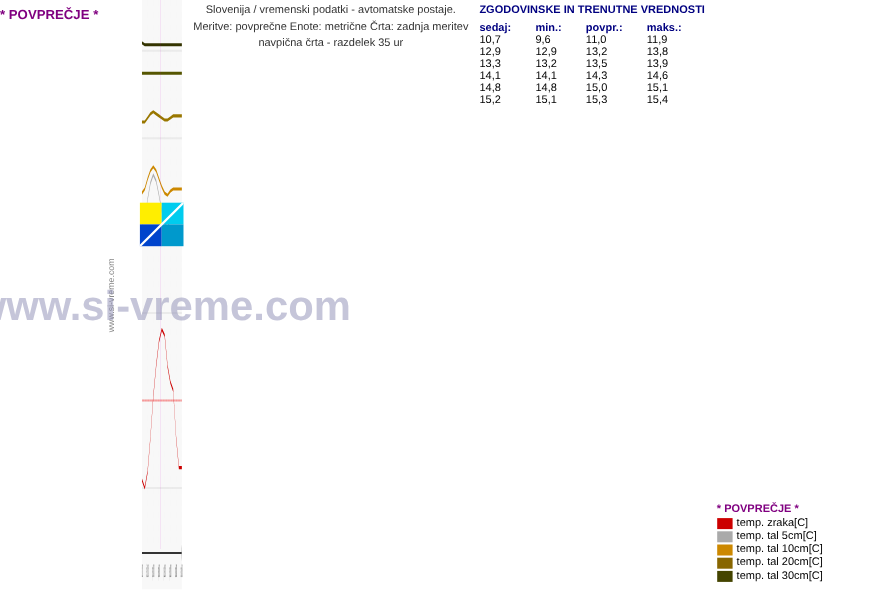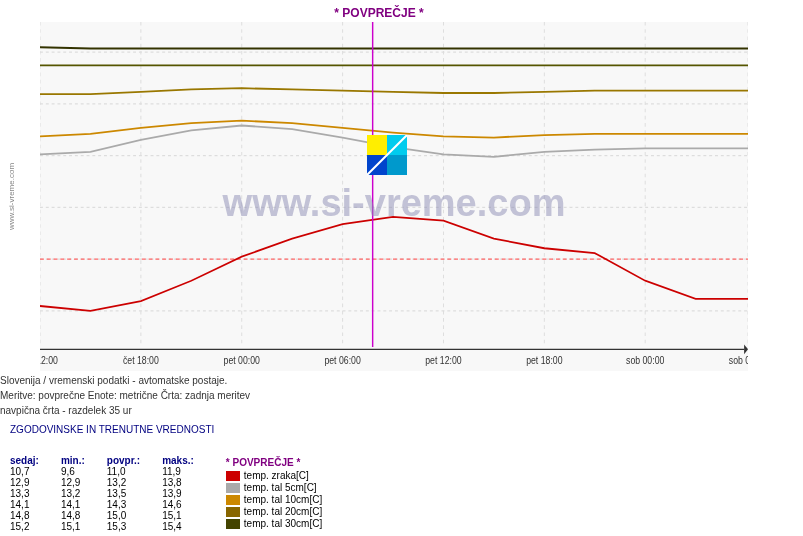--- a/index.html
+++ b/index.html
@@ -9,50 +9,49 @@
       background: #fff;
       font-family: Arial, sans-serif;
       font-size: 11px;
       overflow: hidden;
     }
     .page-container {
       width: 758px;
       height: 536px;
       position: relative;
       display: flex;
-      flex-direction: column;
     }
     .chart-title {
       text-align: center;
       font-size: 12px;
       color: #800080;
       padding: 6px 0 2px 0;
       font-weight: bold;
     }
     .description {
-      text-align: left;
+      text-align: center;
       font-size: 10px;
       color: #333;
       line-height: 1.5;
       padding: 2px 0;
     }
     .bottom-section {
       display: flex;
       flex-direction: row;
       padding: 4px 10px 4px 10px;
       gap: 10px;
     }
     .stats-table {
       flex: 0 0 auto;
     }
     .stats-table .section-title {
       font-size: 10px;
-      font-weight: normal;
+      font-weight: bold;
       color: #000080;
-      margin-bottom: 20px;
+      margin-bottom: 5px;
     }
     .stats-table table {
       border-collapse: collapse;
       font-size: 10px;
     }
     .stats-table table thead tr th {
       font-weight: bold;
       color: #000080;
       text-align: left;
       padding: 0 22px 0 0;

